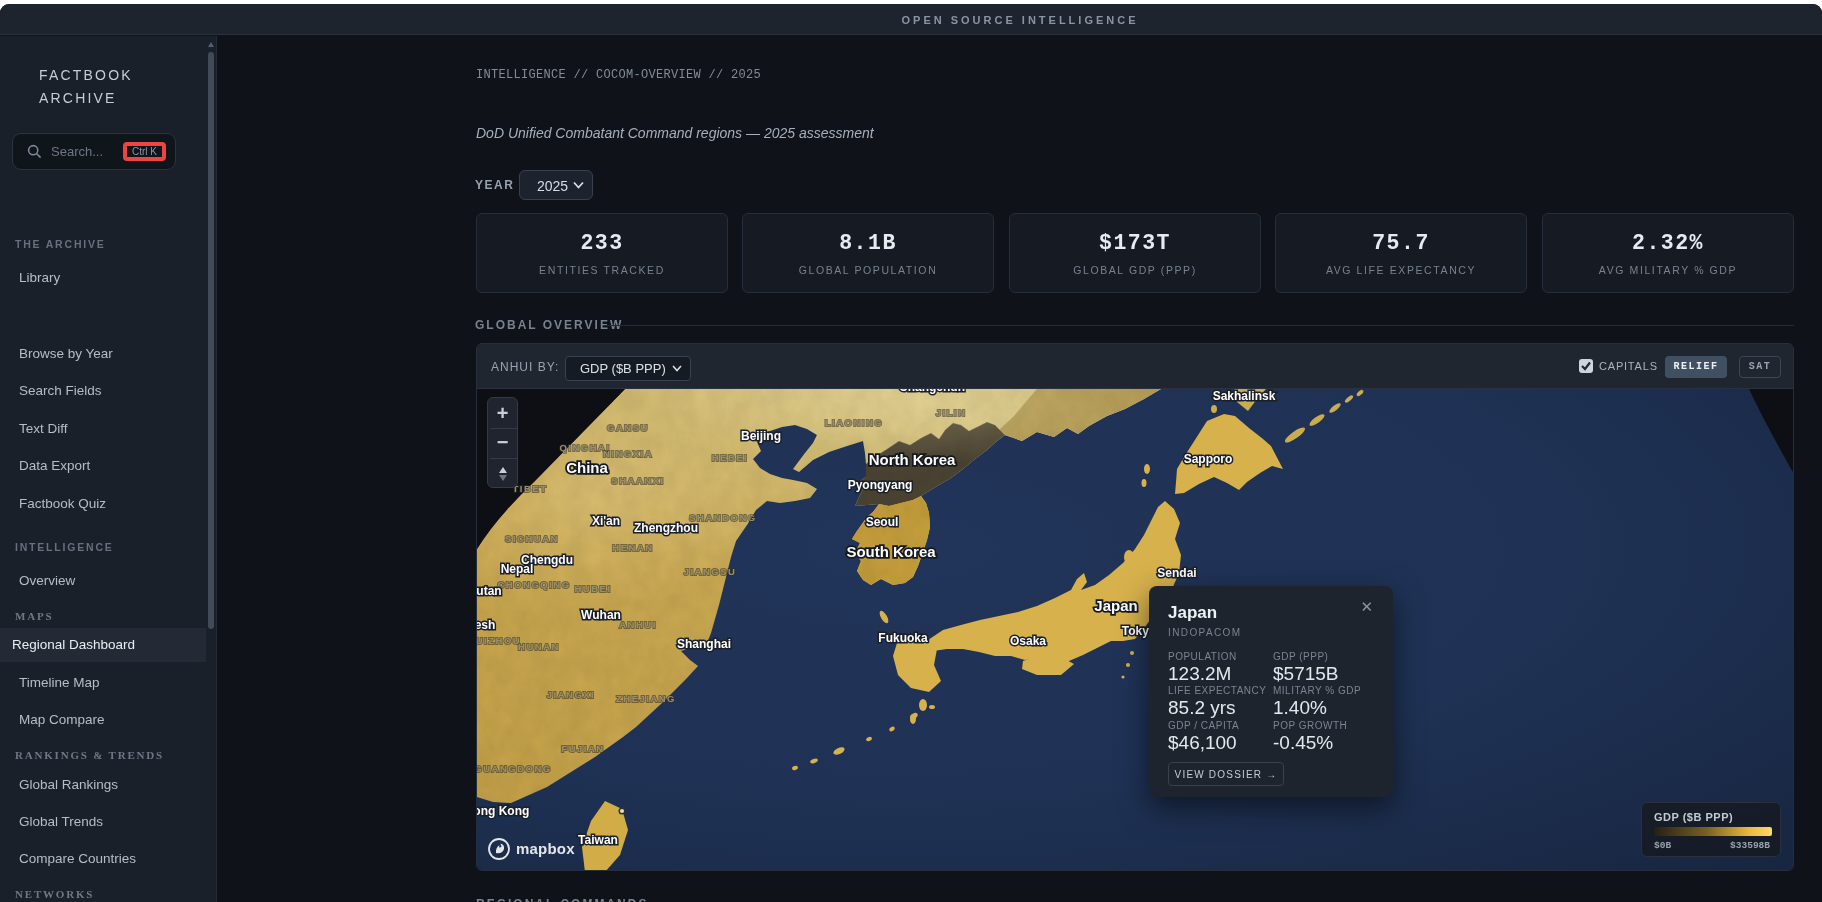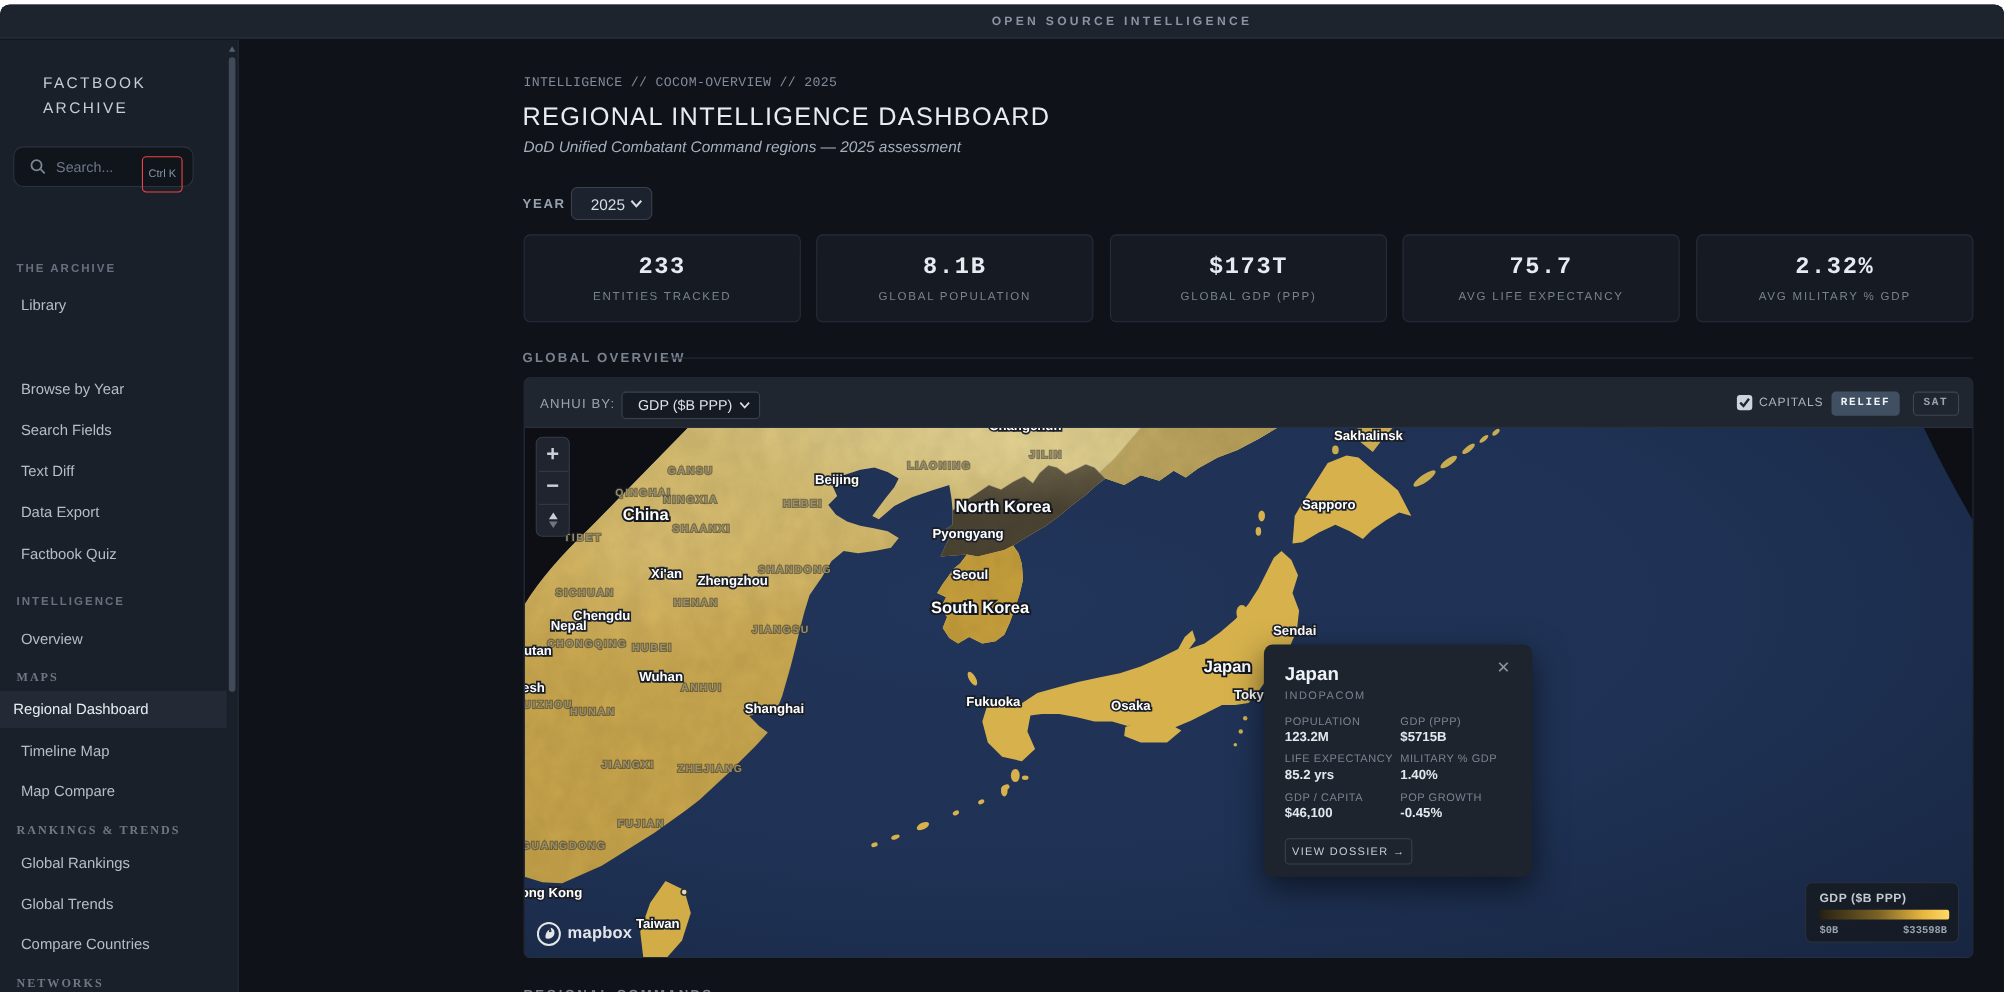--- a/index.html
+++ b/index.html
@@ -6,21 +6,21 @@
 html,body { width:1822px; height:902px; background:#ffffff; overflow:hidden; }
 body { font-family:"Liberation Sans", sans-serif; }
 #app { position:absolute; top:4px; left:0; width:1822px; height:898px; background:#0f1218; border-radius:9px 9px 0 0; overflow:hidden; }
 .topbar { position:absolute; top:0; left:0; width:100%; height:31px; background:#1e242e; border-bottom:1px solid #2a313d; }
 .topbar span { position:absolute; top:10px; left:218px; width:1604px; text-align:center; font-size:11px; letter-spacing:3px; color:#8a94a4; font-weight:bold; }
 .sidebar { position:absolute; top:32px; left:0; width:217px; bottom:0; background:#1a202a; border-right:1px solid #242b36; }
 .brand { position:absolute; top:28px; left:39px; font-size:14px; letter-spacing:2.2px; color:#c6cdd6; line-height:23px; }
 .search { position:absolute; top:97px; left:12px; width:164px; height:37px; background:#10141b; border:1px solid #2b3240; border-radius:9px; }
 .search svg { position:absolute; left:14px; top:10px; }
 .search .ph { position:absolute; left:38px; top:10px; font-size:13px; color:#6d7786; }
-.search .kbd { position:absolute; right:9px; top:8px; border:1px solid #ef4444; border-radius:4px; font-size:10px; color:#8b96a5; padding:10px 5px; }
+.search .kbd { position:absolute; right:9px; top:8px; border:4px solid #ef4444; border-radius:4px; font-size:10px; color:#8b96a5; padding:0 5px; }
 .ni { position:absolute; left:0; width:206px; height:34px; line-height:34px; padding-left:19px; font-size:13.5px; color:#b4bdc8; }
 .ns { position:absolute; left:15px; font-size:10.5px; letter-spacing:1.8px; color:#67707e; font-weight:bold; }
 .ns.serif { font-family:"Liberation Serif", serif; font-size:11px; letter-spacing:1.8px; color:#6e7885; }
 .ni.active { background:#232a35; color:#e8edf2;padding-left:12px; }
 .sbthumb { position:absolute; top:16px; left:208px; width:6px; height:577px; background:#414a58; border-radius:3px; }
 .crumb { position:absolute; top:64px; left:476px; font-family:"Liberation Mono", monospace; font-size:12px; letter-spacing:0.3px; color:#828c99; }
 h1 { position:absolute; top:89px; left:475px; font-size:23px; font-weight:400; letter-spacing:1.2px; color:#e8ecf1; }
 .subtitle { position:absolute; top:121px; left:476px; font-size:14px; font-style:italic; color:#a6b0bd; }
 .yearlab { position:absolute; top:174px; left:475px; font-size:12px; letter-spacing:1.5px; color:#98a1ae; font-weight:bold; }
 .yearsel { position:absolute; top:166px; left:519px; width:74px; height:30px; background:#1d232e; border:1px solid #39404e; border-radius:6px; }
@@ -41,21 +41,21 @@
 .btn-sat { position:absolute; left:1262px; top:12px; width:42px; height:22px; border:1px solid #3e4654; border-radius:4px; font-family:"Liberation Mono", monospace; font-weight:bold; font-size:10px; letter-spacing:1.5px; color:#9aa4b2; text-align:center; line-height:20px; }
 .mapwrap { position:absolute; top:45px; left:0; width:1317px; height:483px; }
 .zoomctl { position:absolute; top:8px; left:10px; width:31px; height:91px; background:#20242e; border:1px solid #343a46; border-radius:6px; }
 .zoomctl .zrow { position:absolute; left:0; width:100%; height:30px; text-align:center; color:#c9cfd8; }
 .zline { position:absolute; left:2px; width:27px; height:1px; background:#343a46; }
 .popup { position:absolute; top:197px; left:672px; width:244px; height:211px; background:#1d242e; border-radius:8px; box-shadow:0 10px 30px rgba(0,0,0,0.55); }
 .popup .t { position:absolute; left:19px; top:17px; font-size:17px; font-weight:bold; color:#eef2f6; }
 .popup .st { position:absolute; left:19px; top:41px; font-size:10px; letter-spacing:1.4px; color:#7a8492; }
 .popup .x { position:absolute; right:20px; top:12px; font-size:15px; color:#8b95a2; }
 .popup .gl { position:absolute; font-size:10px; letter-spacing:0.5px; color:#7a8492; }
-.popup .gv { position:absolute; font-size:12px; font-weight:bold; color:#e3e8ee; }
+.popup .gv { position:absolute; font-size:19px; font-weight:normal; color:#e3e8ee; }
 .popup .btn { position:absolute; left:19px; top:176px; width:116px; height:24px; border:1px solid #39414e; border-radius:4px; font-size:10px; letter-spacing:1.2px; color:#c6cdd6; text-align:center; line-height:24px; }
 .legend { position:absolute; top:413px; left:1164px; width:140px; height:55px; background:rgba(23,28,37,0.93); border:1px solid #2a303c; border-radius:6px; }
 .legend .t { position:absolute; left:12px; top:8px; font-size:11px; font-weight:bold; letter-spacing:0.5px; color:#c2cad4; }
 .legend .bar { position:absolute; left:12px; top:24px; width:118px; height:9px; border-radius:2px; background:linear-gradient(90deg,#262013,#7a6124 45%,#e8b73f 80%,#ffd966); }
 .legend .lo { position:absolute; left:12px; top:37px; font-family:"Liberation Mono", monospace; font-size:9.5px; font-weight:bold; color:#99a3b0; }
 .legend .hi { position:absolute; right:10px; top:37px; font-family:"Liberation Mono", monospace; font-size:9.5px; font-weight:bold; color:#99a3b0; }
 .mblogo { position:absolute; left:11px; top:449px; color:rgba(255,255,255,0.88); }
 .mblogo .w { position:absolute; left:28px; top:2px; font-size:15px; font-weight:bold; letter-spacing:0.2px; }
 </style>
 </head>
@@ -91,21 +91,20 @@
 <div class="ni" style="top:732px">Global Rankings</div>
 <div class="ni" style="top:769px">Global Trends</div>
 <div class="ni" style="top:806px">Compare Countries</div>
 <div class="ns serif" style="top:852px">NETWORKS</div>
 <div class="sbthumb"></div>
       <svg style="position:absolute;top:5px;left:207px" width="8" height="8" viewBox="0 0 8 8">
         <path d="M4,1 L7,6 L1,6 Z" fill="#555e6d"></path>
       </svg>
 </div>
 <div class="crumb">INTELLIGENCE // COCOM-OVERVIEW // 2025</div>
-<h1>REGIONAL INTELLIGENCE DASHBOARD</h1>
 <div class="subtitle">DoD Unified Combatant Command regions — 2025 assessment</div>
 <div class="yearlab">YEAR</div>
 <div class="yearsel">
       <span>2025</span>
       <svg style="position:absolute;right:8px;top:10px" width="11" height="8" viewBox="0 0 11 8">
         <path d="M1,1.5 L5.5,6.5 L10,1.5" fill="none" stroke="#d6dde6" stroke-width="1.8"></path>
       </svg>
     </div>
 <div class="card" style="left:476px">
       <div class="v">233</div>

